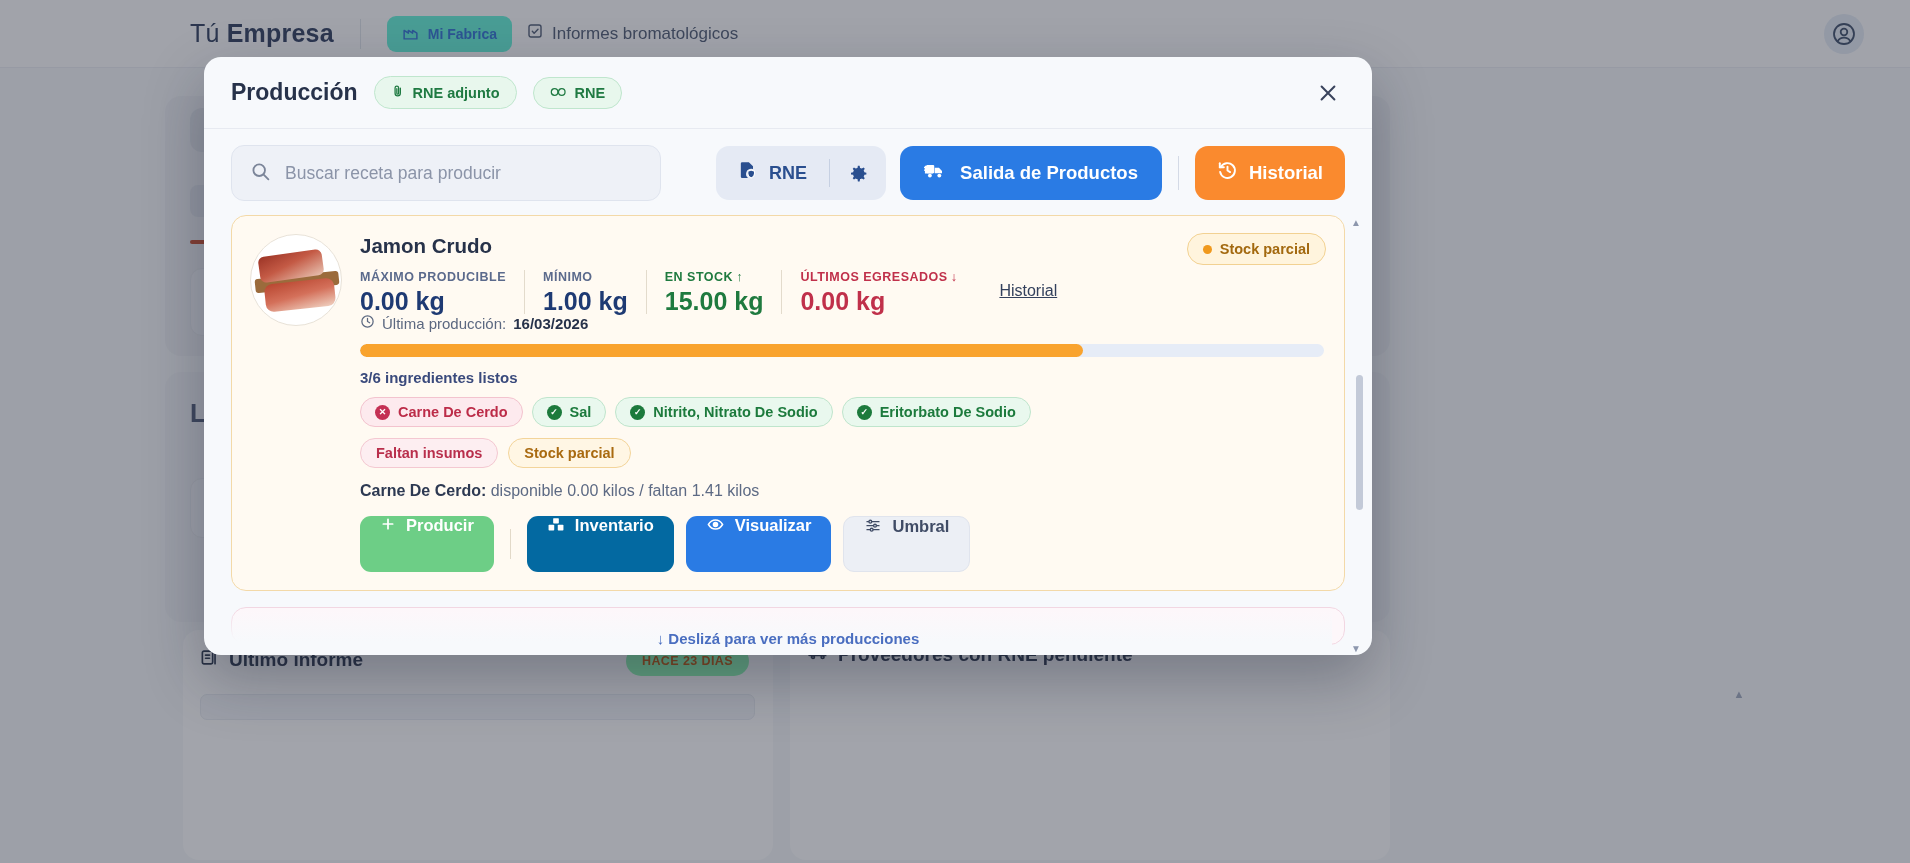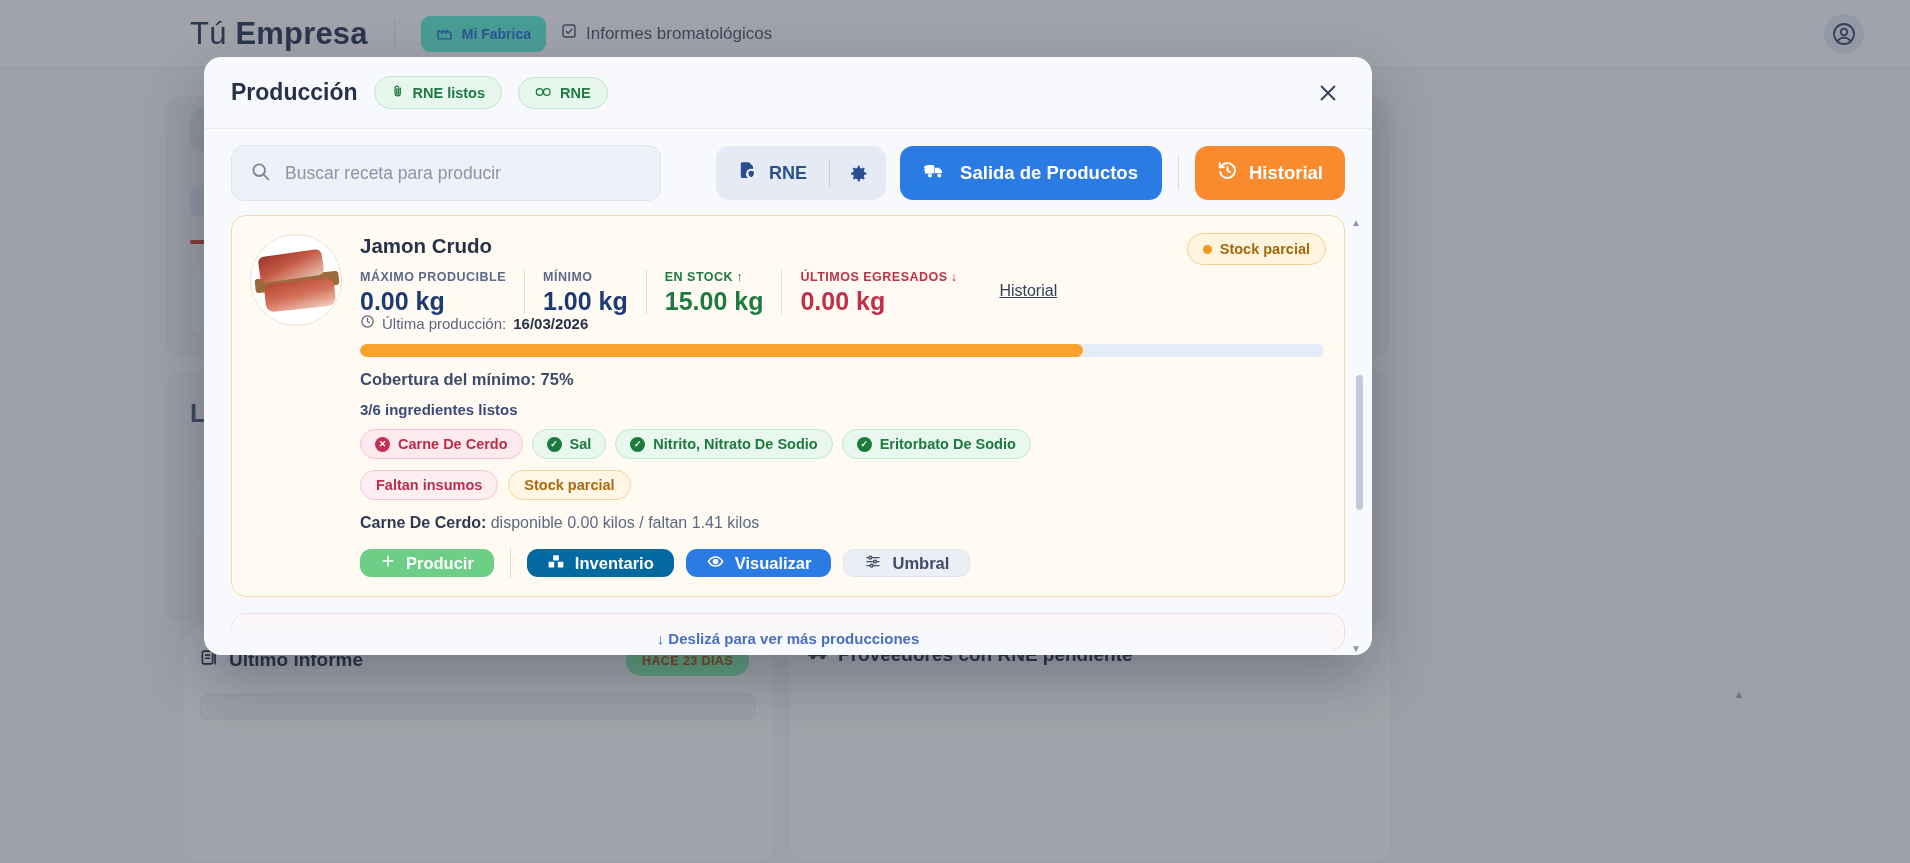--- a/index.html
+++ b/index.html
@@ -11,21 +11,21 @@
   }
 
   
   .page-bg { position: absolute; inset: 0; background: #eef0f5; }
 
   .topbar {
     position: absolute; top: 0; left: 0; right: 0; height: 68px;
     background: #f4f5f9; display: flex; align-items: center;
     padding: 0 40px; gap: 0; border-bottom: 1px solid #e3e6ee;
   }
-  .brand { font-size: 31px; color: #2b3a5c; letter-spacing: .2px; margin-left: 150px;}
+  .brand { font-size: 25px; color: #2b3a5c; letter-spacing: .2px; margin-left: 150px;}
   .brand b { font-weight: 700; }
   .brand .thin { font-weight: 400; }
   .topdiv { width: 1px; height: 30px; background: #d8dce6; margin: 0 26px; }
   .topnav {
     display: flex; align-items: center; gap: 9px;
     font-size: 14px; color: #2c6fd1; font-weight: 700;
     background: #5eead4; border-radius: 9px; padding: 8px 15px;
   }
   .topnav2 {
     display: flex; align-items: center; gap: 9px;
@@ -194,21 +194,21 @@
     border-radius: 20px; padding: 6px 15px; font-size: 14.5px; font-weight: 700;
   }
   .badge.red { background: #fdeef1; border: 1px solid #f4c8d1; color: #b92f4c; }
   .badge.amber { background: #fff6e4; border: 1px solid #f3d49a; color: #a96a10; }
 
   .missing { margin-top: 14px; font-size: 16px; color: #5d6a84; }
   .missing b { color: #2d3952; font-weight: 700; }
 
   .actions { display: flex; align-items: center; gap: 0; margin-top: 16px; }
   .act {
-    height: 28px; border-radius: 11px; display: flex; align-items: center; gap: 10px;
+    height: 56px; border-radius: 11px; display: flex; align-items: flex-start; gap: 10px;
     padding: 0 20px; font-size: 16.5px; font-weight: 700; cursor: pointer;
   }
   .act.green { background: #6dce86; color: #fff; }
   .act.orange { background: #0369a1; color: #fff; }
   .act.blue { background: #2a7be4; color: #fff; }
   .act.grey { background: #eceff5; color: #404c66; border: 1px solid #e0e4ed; }
   .act-div { width: 1px; height: 30px; background: #e2d9c8; margin: 0 16px; }
   .act-gap { width: 12px; }
 
   .card2 {
@@ -323,21 +323,21 @@
 
   <div class="modal-head">
     <div class="modal-title">Producción</div>
 
     <div class="hchip">
       <span>
         <svg width="14" height="14" viewBox="0 0 24 24" fill="none" stroke="currentColor" stroke-width="2.2" stroke-linecap="round">
             <path d="M16 7v9a4.5 4.5 0 0 1-9 0V6.5a3 3 0 0 1 6 0V16a1.5 1.5 0 0 1-3 0V8"></path>
           </svg>
       </span>
-      <span>RNE listos</span>
+      <span>RNE adjunto</span>
     </div>
 
     <div class="hchip">
       <span>
         <svg width="17" height="12" viewBox="0 0 26 14" fill="none" stroke="currentColor" stroke-width="1.9">
             <circle cx="7" cy="7" r="5"></circle>
             <circle cx="18" cy="7" r="5"></circle>
           </svg>
       </span>
       <span>RNE</span>
@@ -461,21 +461,20 @@
               </svg>
           </span>
           <span>Última producción:</span>
           <b>16/03/2026</b>
         </div>
 
         <div class="progress">
           <i id="progfill" style="width: 75%;"></i>
         </div>
 
-        <div class="cov">Cobertura del mínimo: 75%</div>
         <div class="ing-count">3/6 ingredientes listos</div>
 
         <div class="chips">
           <div class="chip bad">
             <span class="dot-ico dot-bad">✕</span>
             <span>Carne De Cerdo</span>
           </div>
           <div class="chip ok">
             <span class="dot-ico dot-ok">✓</span>
             <span>Sal</span>

